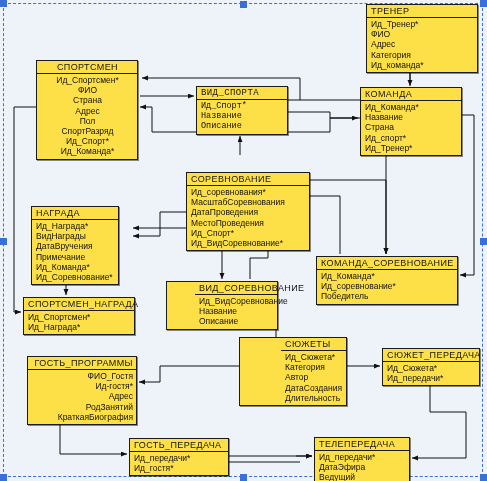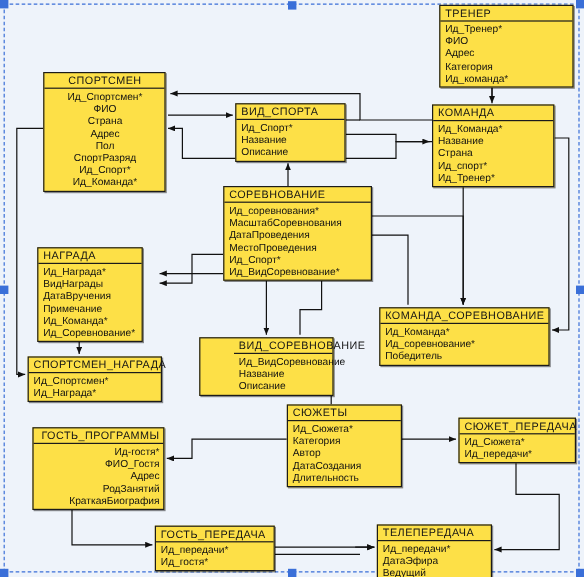--- a/index.html
+++ b/index.html
@@ -141,39 +141,39 @@
         <div class="attr">Ид_Спортсмен*</div>
         <div class="attr">ФИО</div>
         <div class="attr">Страна</div>
         <div class="attr">Адрес</div>
         <div class="attr">Пол</div>
         <div class="attr">СпортРазряд</div>
         <div class="attr">Ид_Спорт*</div>
         <div class="attr">Ид_Команда*</div>
       </div>
     </div>
-    <div class="entity" style="left: 196px; top: 86px; width: 92px;">
+    <div class="entity" style="left: 196px; top: 86px; width: 92px; font-family: Liberation Mono, monospace;">
       <div class="ehead">ВИД_СПОРТА</div>
       <div class="ebody">
         <div class="attr">Ид_Спорт*</div>
         <div class="attr">Название</div>
         <div class="attr">Описание</div>
       </div>
     </div>
     <div class="entity" style="left: 360px; top: 87px; width: 102px;">
       <div class="ehead">КОМАНДА</div>
       <div class="ebody">
         <div class="attr">Ид_Команда*</div>
         <div class="attr">Название</div>
         <div class="attr">Страна</div>
         <div class="attr">Ид_спорт*</div>
         <div class="attr">Ид_Тренер*</div>
       </div>
     </div>
-    <div class="entity" style="left: 186px; top: 155px; width: 124px;">
+    <div class="entity" style="left: 186px; top: 172px; width: 124px;">
       <div class="ehead">СОРЕВНОВАНИЕ</div>
       <div class="ebody">
         <div class="attr">Ид_соревнования*</div>
         <div class="attr">МасштабСоревнования</div>
         <div class="attr">ДатаПроведения</div>
         <div class="attr">МестоПроведения</div>
         <div class="attr">Ид_Спорт*</div>
         <div class="attr">Ид_ВидСоревнование*</div>
       </div>
     </div>
@@ -204,42 +204,42 @@
         <div class="attr">Описание</div>
       </div>
     </div>
     <div class="entity" style="left: 23px; top: 297px; width: 112px;">
       <div class="ehead">СПОРТСМЕН_НАГРАДА</div>
       <div class="ebody">
         <div class="attr">Ид_Спортсмен*</div>
         <div class="attr">Ид_Награда*</div>
       </div>
     </div>
-    <div class="entity" style="left: 239px; top: 337px; width: 96px;">
+    <div class="entity" style="left: 239px; top: 337px; width: 108px; padding-left: 41px;">
       <div class="ehead">СЮЖЕТЫ</div>
       <div class="ebody">
         <div class="attr">Ид_Сюжета*</div>
         <div class="attr">Категория</div>
         <div class="attr">Автор</div>
         <div class="attr">ДатаСоздания</div>
         <div class="attr">Длительность</div>
       </div>
     </div>
     <div class="entity" style="left: 382px; top: 348px; width: 98px;">
       <div class="ehead">СЮЖЕТ_ПЕРЕДАЧА</div>
       <div class="ebody">
         <div class="attr">Ид_Сюжета*</div>
         <div class="attr">Ид_передачи*</div>
       </div>
     </div>
     <div class="entity" style="left: 27px; top: 356px; width: 110px; text-align: right;">
       <div class="ehead">ГОСТЬ_ПРОГРАММЫ</div>
       <div class="ebody">
+        <div class="attr">ФИО_Гостя</div>
         <div class="attr">Ид-гостя*</div>
-        <div class="attr">ФИО_Гостя</div>
         <div class="attr">Адрес</div>
         <div class="attr">РодЗанятий</div>
         <div class="attr">КраткаяБиография</div>
       </div>
     </div>
     <div class="entity" style="left: 129px; top: 438px; width: 100px;">
       <div class="ehead">ГОСТЬ_ПЕРЕДАЧА</div>
       <div class="ebody">
         <div class="attr">Ид_передачи*</div>
         <div class="attr">Ид_гостя*</div>

